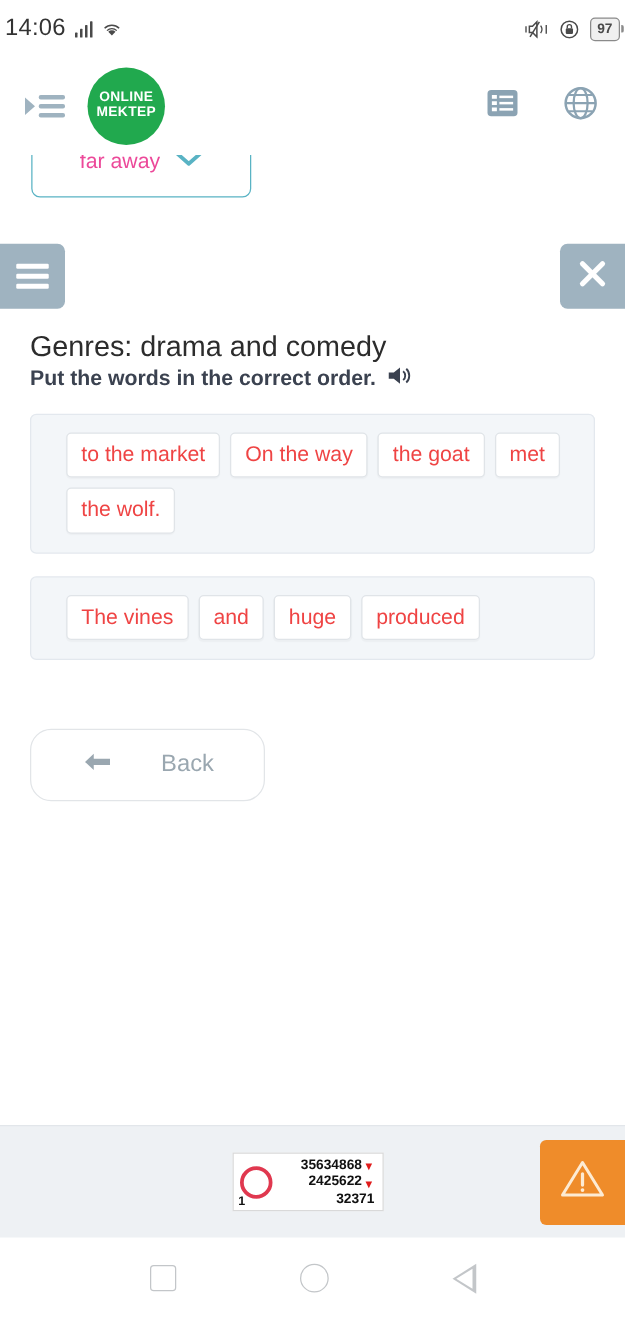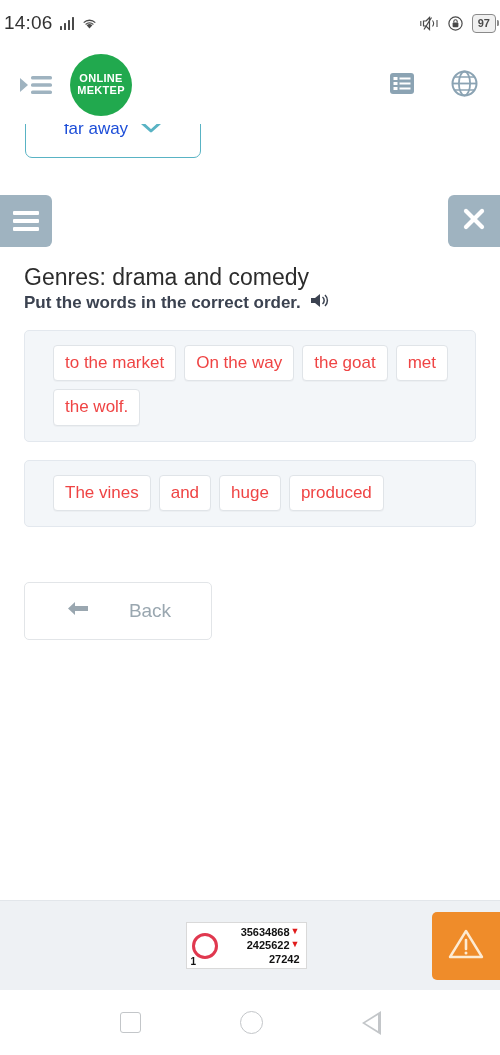--- a/index.html
+++ b/index.html
@@ -99,21 +99,21 @@
     left: 25px;
     top: -24px;
     width: 176px;
     height: 58px;
     border: 1.5px solid #59b3c4;
     border-radius: 7px;
     display: flex;
     align-items: center;
     justify-content: center;
     gap: 12px;
-    color: #1d4ed8;
+    color: #ec4899;
     font-size: 17px;
   }
 
   
   .bannerrow {
     height: 58px;
     flex: 0 0 58px;
     display: flex;
     align-items: center;
     justify-content: space-between;
@@ -189,21 +189,21 @@
     cursor: pointer;
     font-family: "Liberation Sans", sans-serif;
   }
 
   .back-btn {
     margin-top: 55px;
     width: 188px;
     height: 58px;
     background: #ffffff;
     border: 1px solid #e2e5e8;
-    border-radius: 5px;
+    border-radius: 17px;
     color: #9aa7b0;
     font-size: 19px;
     display: flex;
     align-items: center;
     justify-content: center;
     gap: 38px;
     cursor: pointer;
     font-family: "Liberation Sans", sans-serif;
   }
 
@@ -243,21 +243,21 @@
   }
   .counter-nums {
     display: flex; flex-direction: column;
     align-items: flex-end;
     font-size: 11px;
     font-weight: 700;
     color: #111;
     line-height: 1.22;
     min-width: 74px;
   }
-  .counter-nums span { display: inline-flex; align-items: flex-start; gap: 1px; }
+  .counter-nums span { display: inline-flex; align-items: flex-end; gap: 1px; }
   .dn { color: #e01b1b; font-size: 9px; }
   .warn-btn {
     position: absolute;
     right: 0; top: 50%;
     transform: translateY(-50%);
     width: 68px; height: 68px;
     background: #ef8c2a;
     border-radius: 5px 0 0 5px;
     display: flex;
     align-items: center;
@@ -459,21 +459,21 @@
       <div class="counter-nums">
         <span>
           <b>35634868</b>
           <b class="dn">▼</b>
         </span>
         <span>
           <b>2425622</b>
           <b class="dn">▼</b>
         </span>
         <span>
-          <b>27242</b>
+          <b>32371</b>
         </span>
       </div>
     </div>
     <div class="warn-btn">
       <span>
         <svg width="36" height="32" viewBox="0 0 36 32">
           <path d="M18 3 L34 29 H2 Z" fill="none" stroke="#fdebd3" stroke-width="2.4" stroke-linejoin="round"></path>
           <line x1="18" y1="12" x2="18" y2="21" stroke="#fdebd3" stroke-width="2.6" stroke-linecap="round"></line>
           <circle cx="18" cy="25" r="1.5" fill="#fdebd3"></circle>
         </svg>

